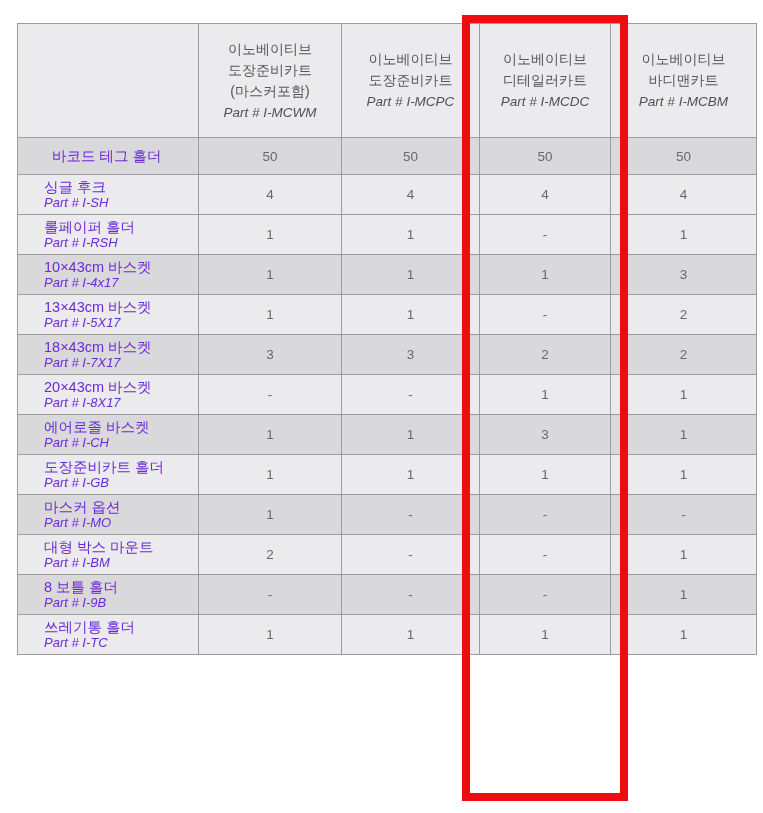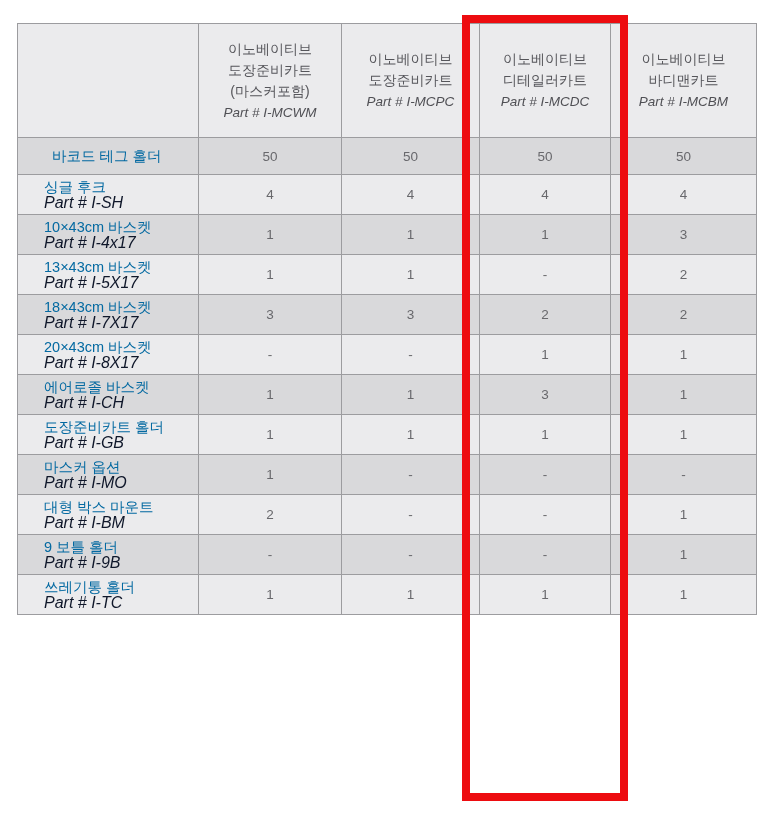--- a/index.html
+++ b/index.html
@@ -57,27 +57,27 @@
   tbody tr.light { background: #ebebed; }
   tbody td { height: 37px; }
   td.label-cell {
     padding: 3px 8px 4px 26px;
     vertical-align: middle;
   }
   tr.single td.label-cell { padding-left: 34px; }
   .rlabel {
     font-size: 14.5px;
     line-height: 18px;
-    color: #0369a1;
+    color: #6d28d9;
   }
   .rpart {
     font-style: italic;
-    font-size: 16px;
+    font-size: 13px;
     line-height: 14px;
-    color: #0f172a;
+    color: #6d28d9;
   }
   td.value-cell {
     text-align: center;
     vertical-align: middle;
     font-size: 13.5px;
     color: #68686c;
   }
   .hlbox {
     position: absolute;
     left: 462px;
@@ -150,20 +150,30 @@
         <tr class="light">
     <td class="label-cell">
       <div class="rlabel">싱글 후크</div>
       <div class="rpart">Part # I-SH</div>
     </td>
     <td class="value-cell">4</td>
     <td class="value-cell">4</td>
     <td class="value-cell">4</td>
     <td class="value-cell">4</td>
   </tr>
+        <tr class="light">
+    <td class="label-cell">
+      <div class="rlabel">롤페이퍼 홀더</div>
+      <div class="rpart">Part # I-RSH</div>
+    </td>
+    <td class="value-cell">1</td>
+    <td class="value-cell">1</td>
+    <td class="value-cell">-</td>
+    <td class="value-cell">1</td>
+  </tr>
         <tr class="dark">
     <td class="label-cell">
       <div class="rlabel">10×43cm 바스켓</div>
       <div class="rpart">Part # I-4x17</div>
     </td>
     <td class="value-cell">1</td>
     <td class="value-cell">1</td>
     <td class="value-cell">1</td>
     <td class="value-cell">3</td>
   </tr>
@@ -232,21 +242,21 @@
       <div class="rlabel">대형 박스 마운트</div>
       <div class="rpart">Part # I-BM</div>
     </td>
     <td class="value-cell">2</td>
     <td class="value-cell">-</td>
     <td class="value-cell">-</td>
     <td class="value-cell">1</td>
   </tr>
         <tr class="dark">
     <td class="label-cell">
-      <div class="rlabel">9 보틀 홀더</div>
+      <div class="rlabel">8 보틀 홀더</div>
       <div class="rpart">Part # I-9B</div>
     </td>
     <td class="value-cell">-</td>
     <td class="value-cell">-</td>
     <td class="value-cell">-</td>
     <td class="value-cell">1</td>
   </tr>
         <tr class="light">
     <td class="label-cell">
       <div class="rlabel">쓰레기통 홀더</div>

